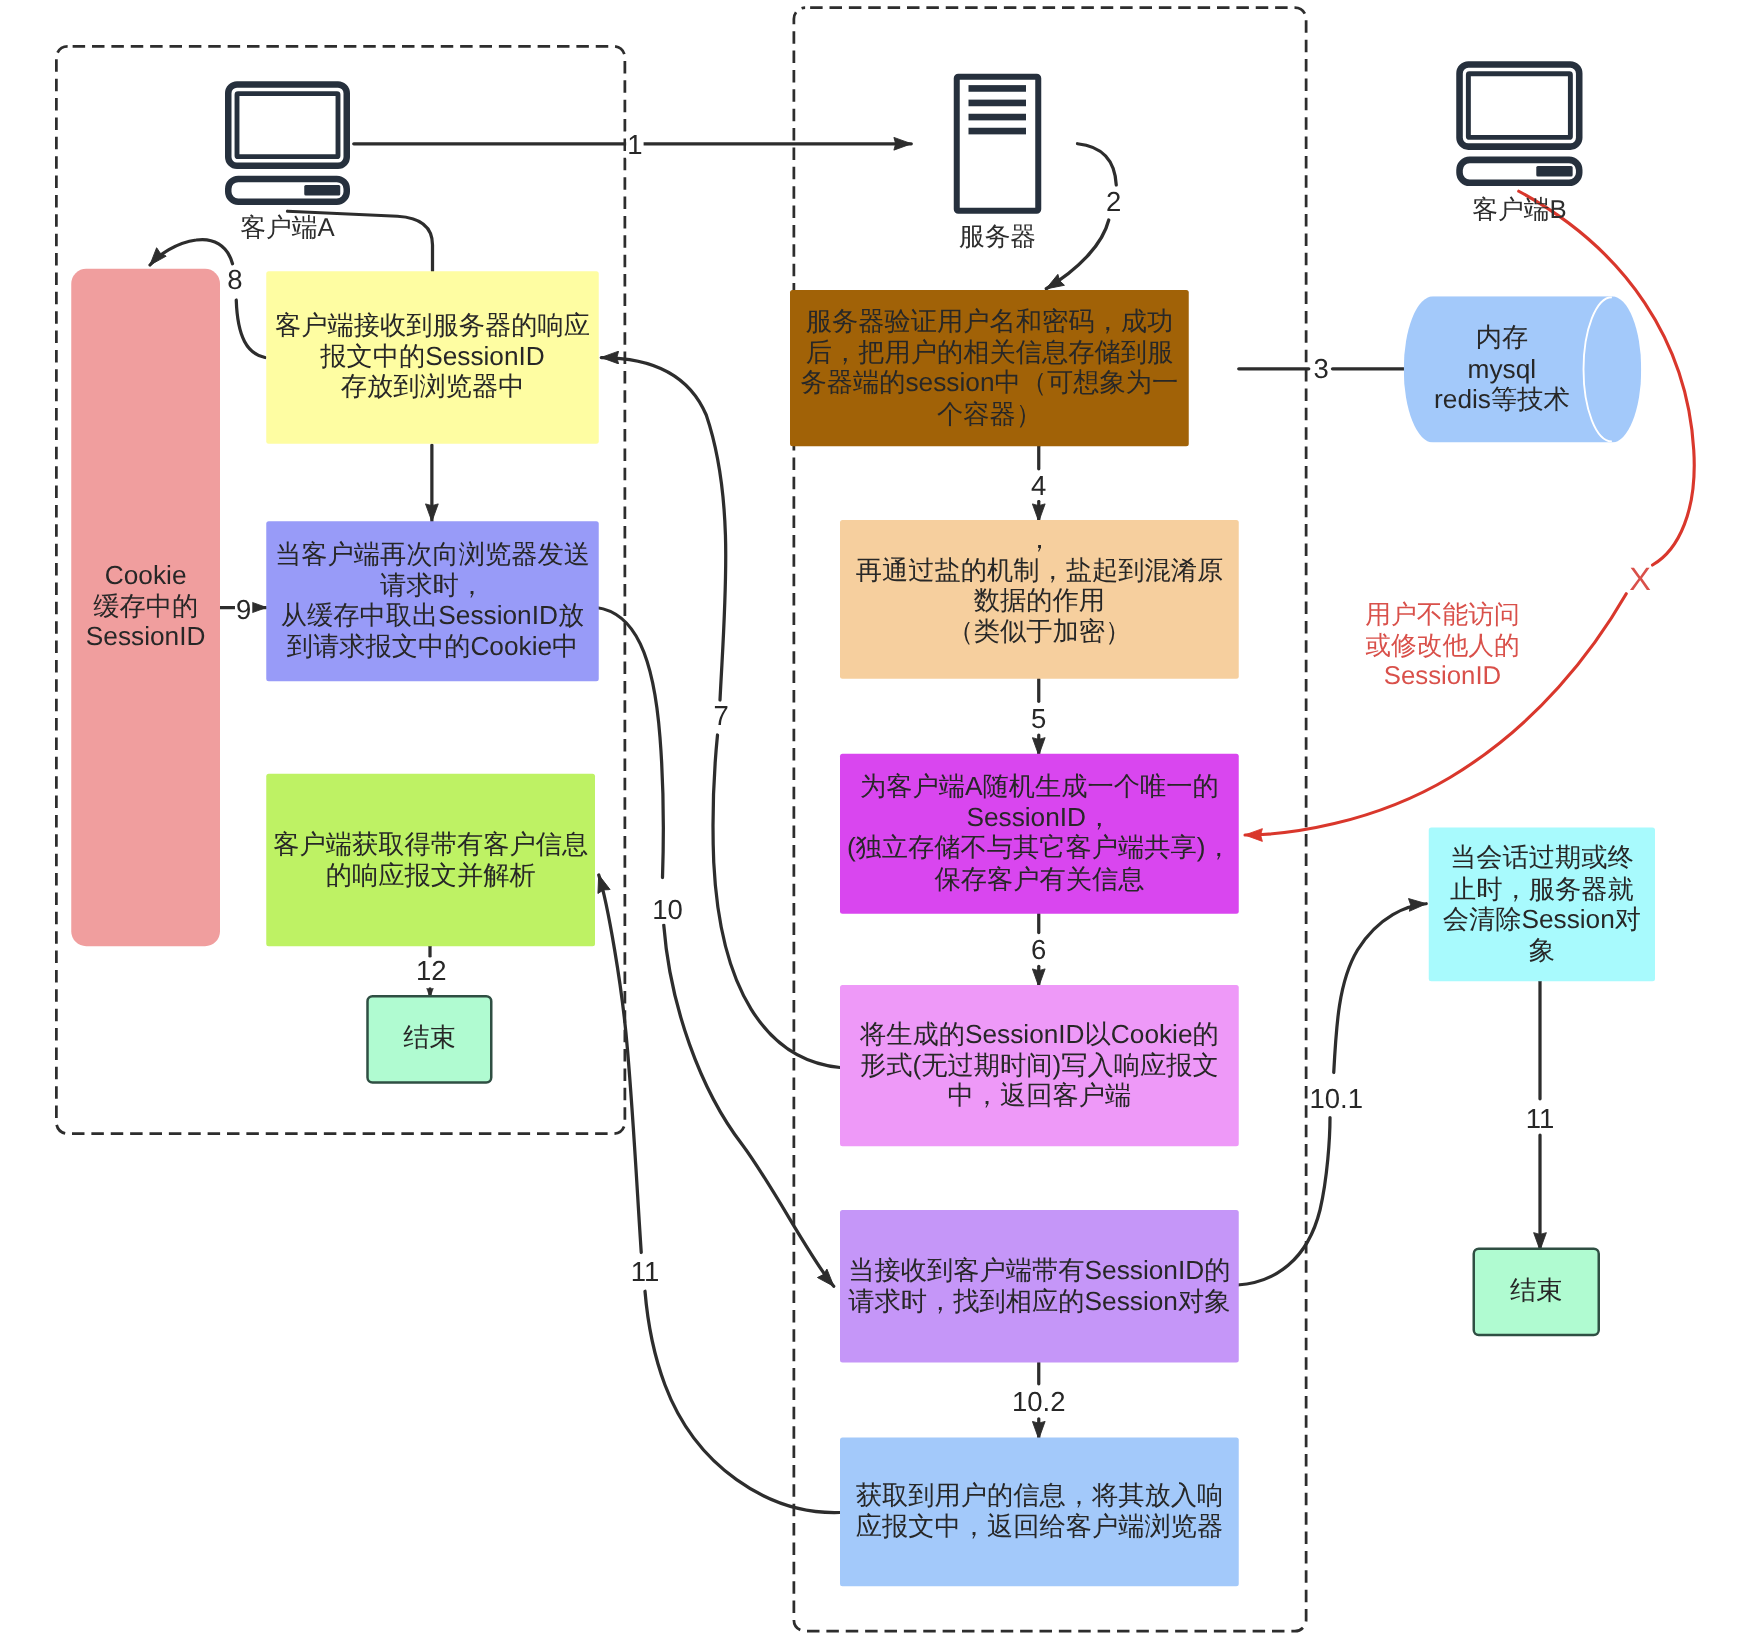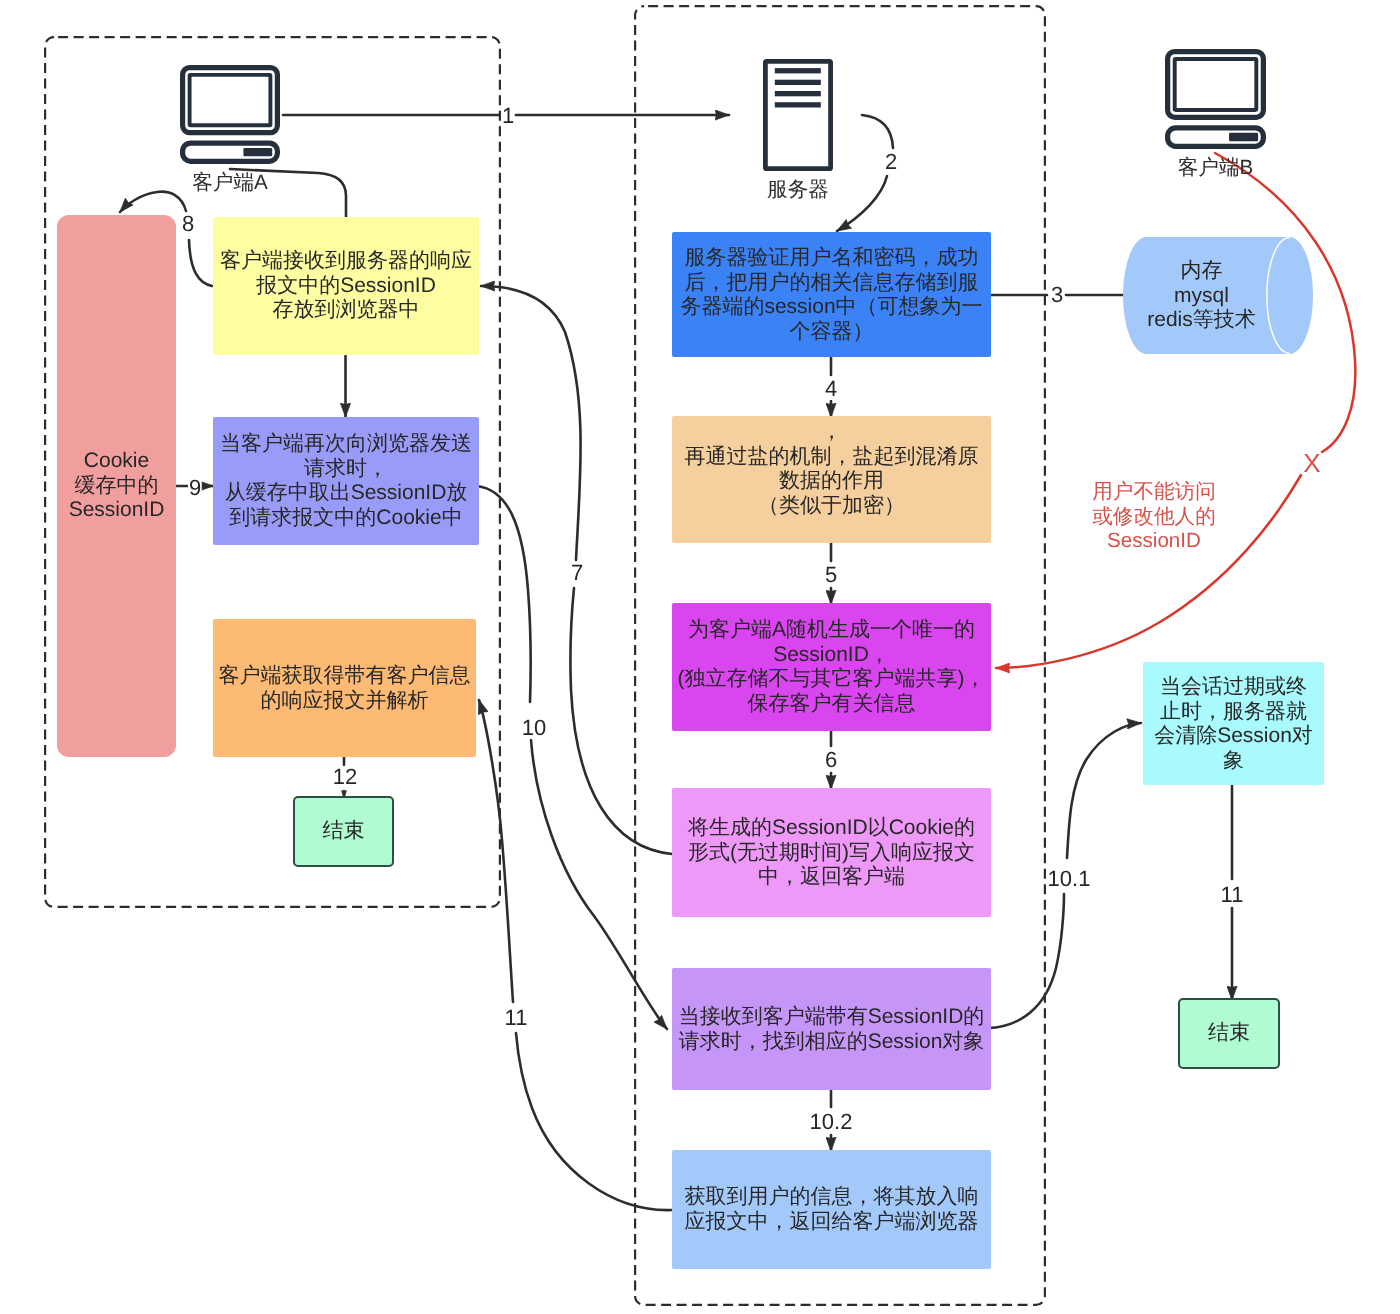--- a/index.html
+++ b/index.html
@@ -109,28 +109,28 @@
       <span class="txt">客户端接收到服务器的响应
 报文中的SessionID
 存放到浏览器中</span>
     </div>
     <div class="node" style="left: 213px; top: 417px; width: 266px; height: 128px; background: rgb(152, 155, 248); border-radius: 2px;">
       <span class="txt">当客户端再次向浏览器发送
 请求时，
 从缓存中取出SessionID放
 到请求报文中的Cookie中</span>
     </div>
-    <div class="node" style="left: 213px; top: 619px; width: 263px; height: 138px; background: #fdba74; border-radius: 2px;">
+    <div class="node" style="left: 213px; top: 619px; width: 263px; height: 138px; background: #bef264; border-radius: 2px;">
       <span class="txt">客户端获取得带有客户信息
 的响应报文并解析</span>
     </div>
     <div class="node" style="left: 293px; top: 796px; width: 101px; height: 71px; background: rgb(176, 251, 209); border-radius: 5px; border: 2.8px solid rgb(47, 79, 67);">
       <span class="txt">结束</span>
     </div>
-    <div class="node" style="left: 672px; top: 232px; width: 319px; height: 125px; background: #3b82f6; border-radius: 2px;">
+    <div class="node" style="left: 632px; top: 232px; width: 319px; height: 125px; background: #a16207; border-radius: 2px;">
       <span class="txt">服务器验证用户名和密码，成功
 后，把用户的相关信息存储到服
 务器端的session中（可想象为一
 个容器）</span>
     </div>
     <div class="node" style="left: 672px; top: 416px; width: 319px; height: 127px; background: rgb(246, 207, 158); border-radius: 2px;">
       <span class="txt" style="position: relative; top: -11px;">，
 再通过盐的机制，盐起到混淆原
 数据的作用
 （类似于加密）</span>

